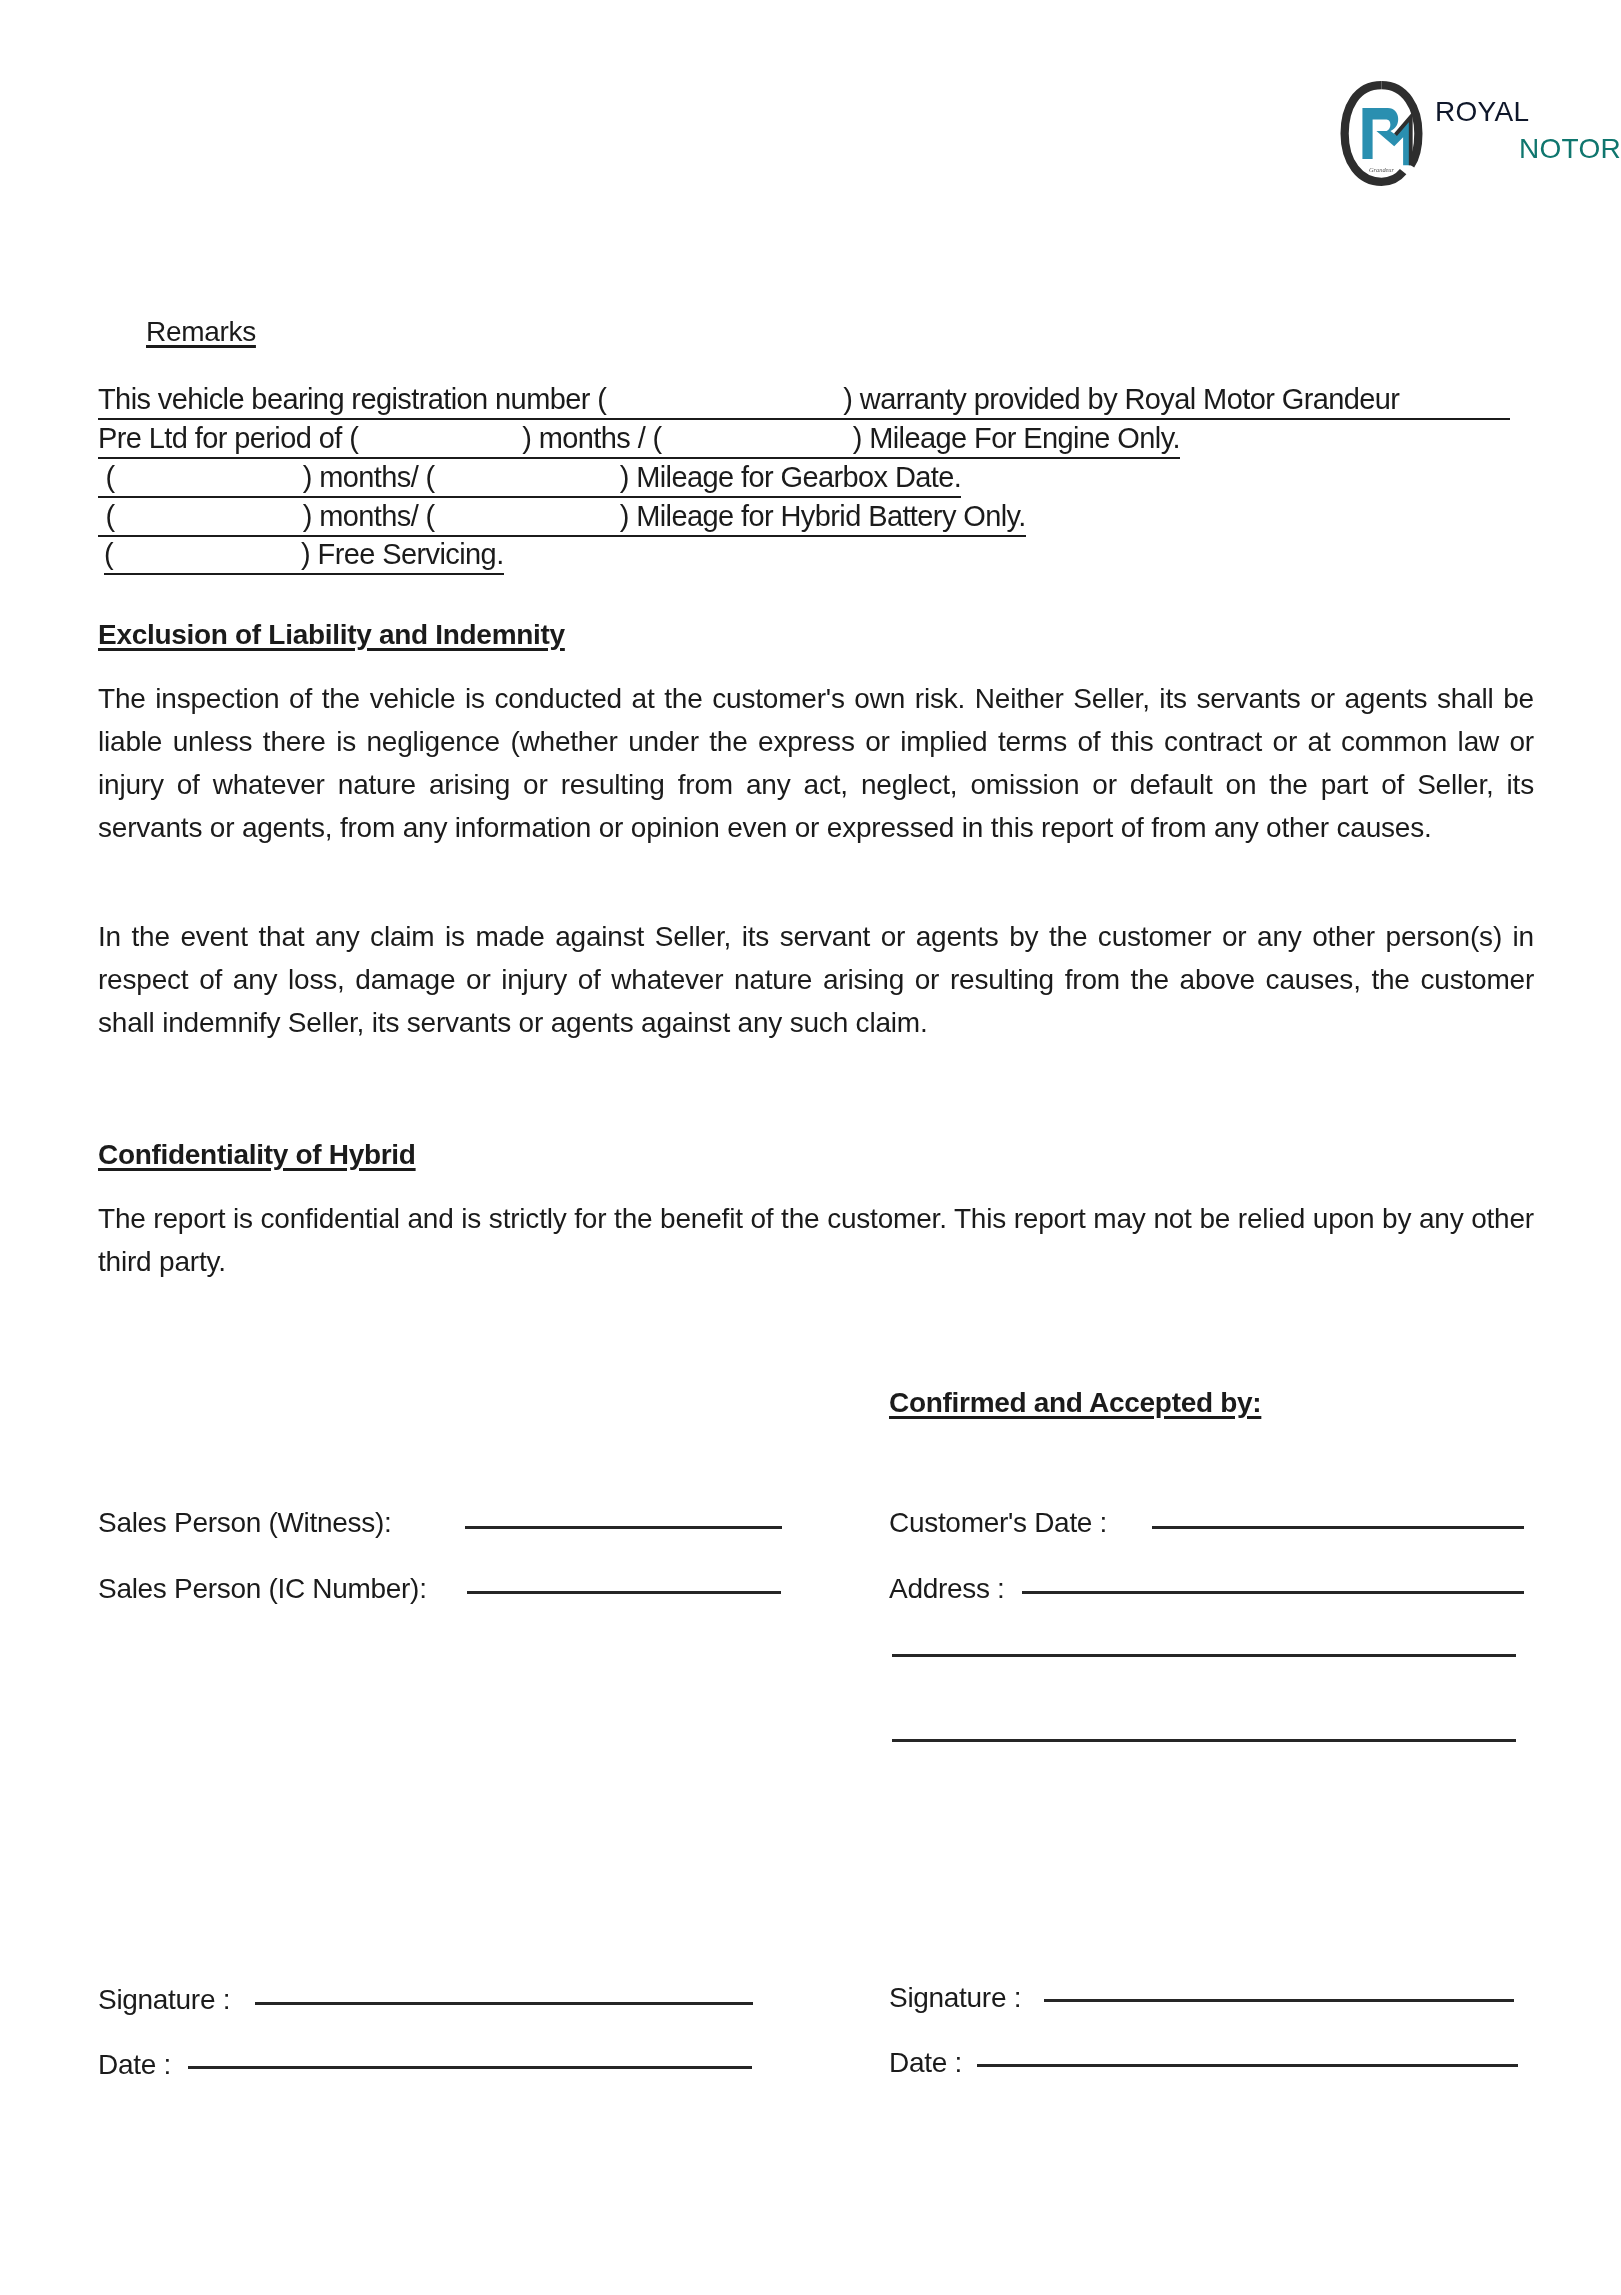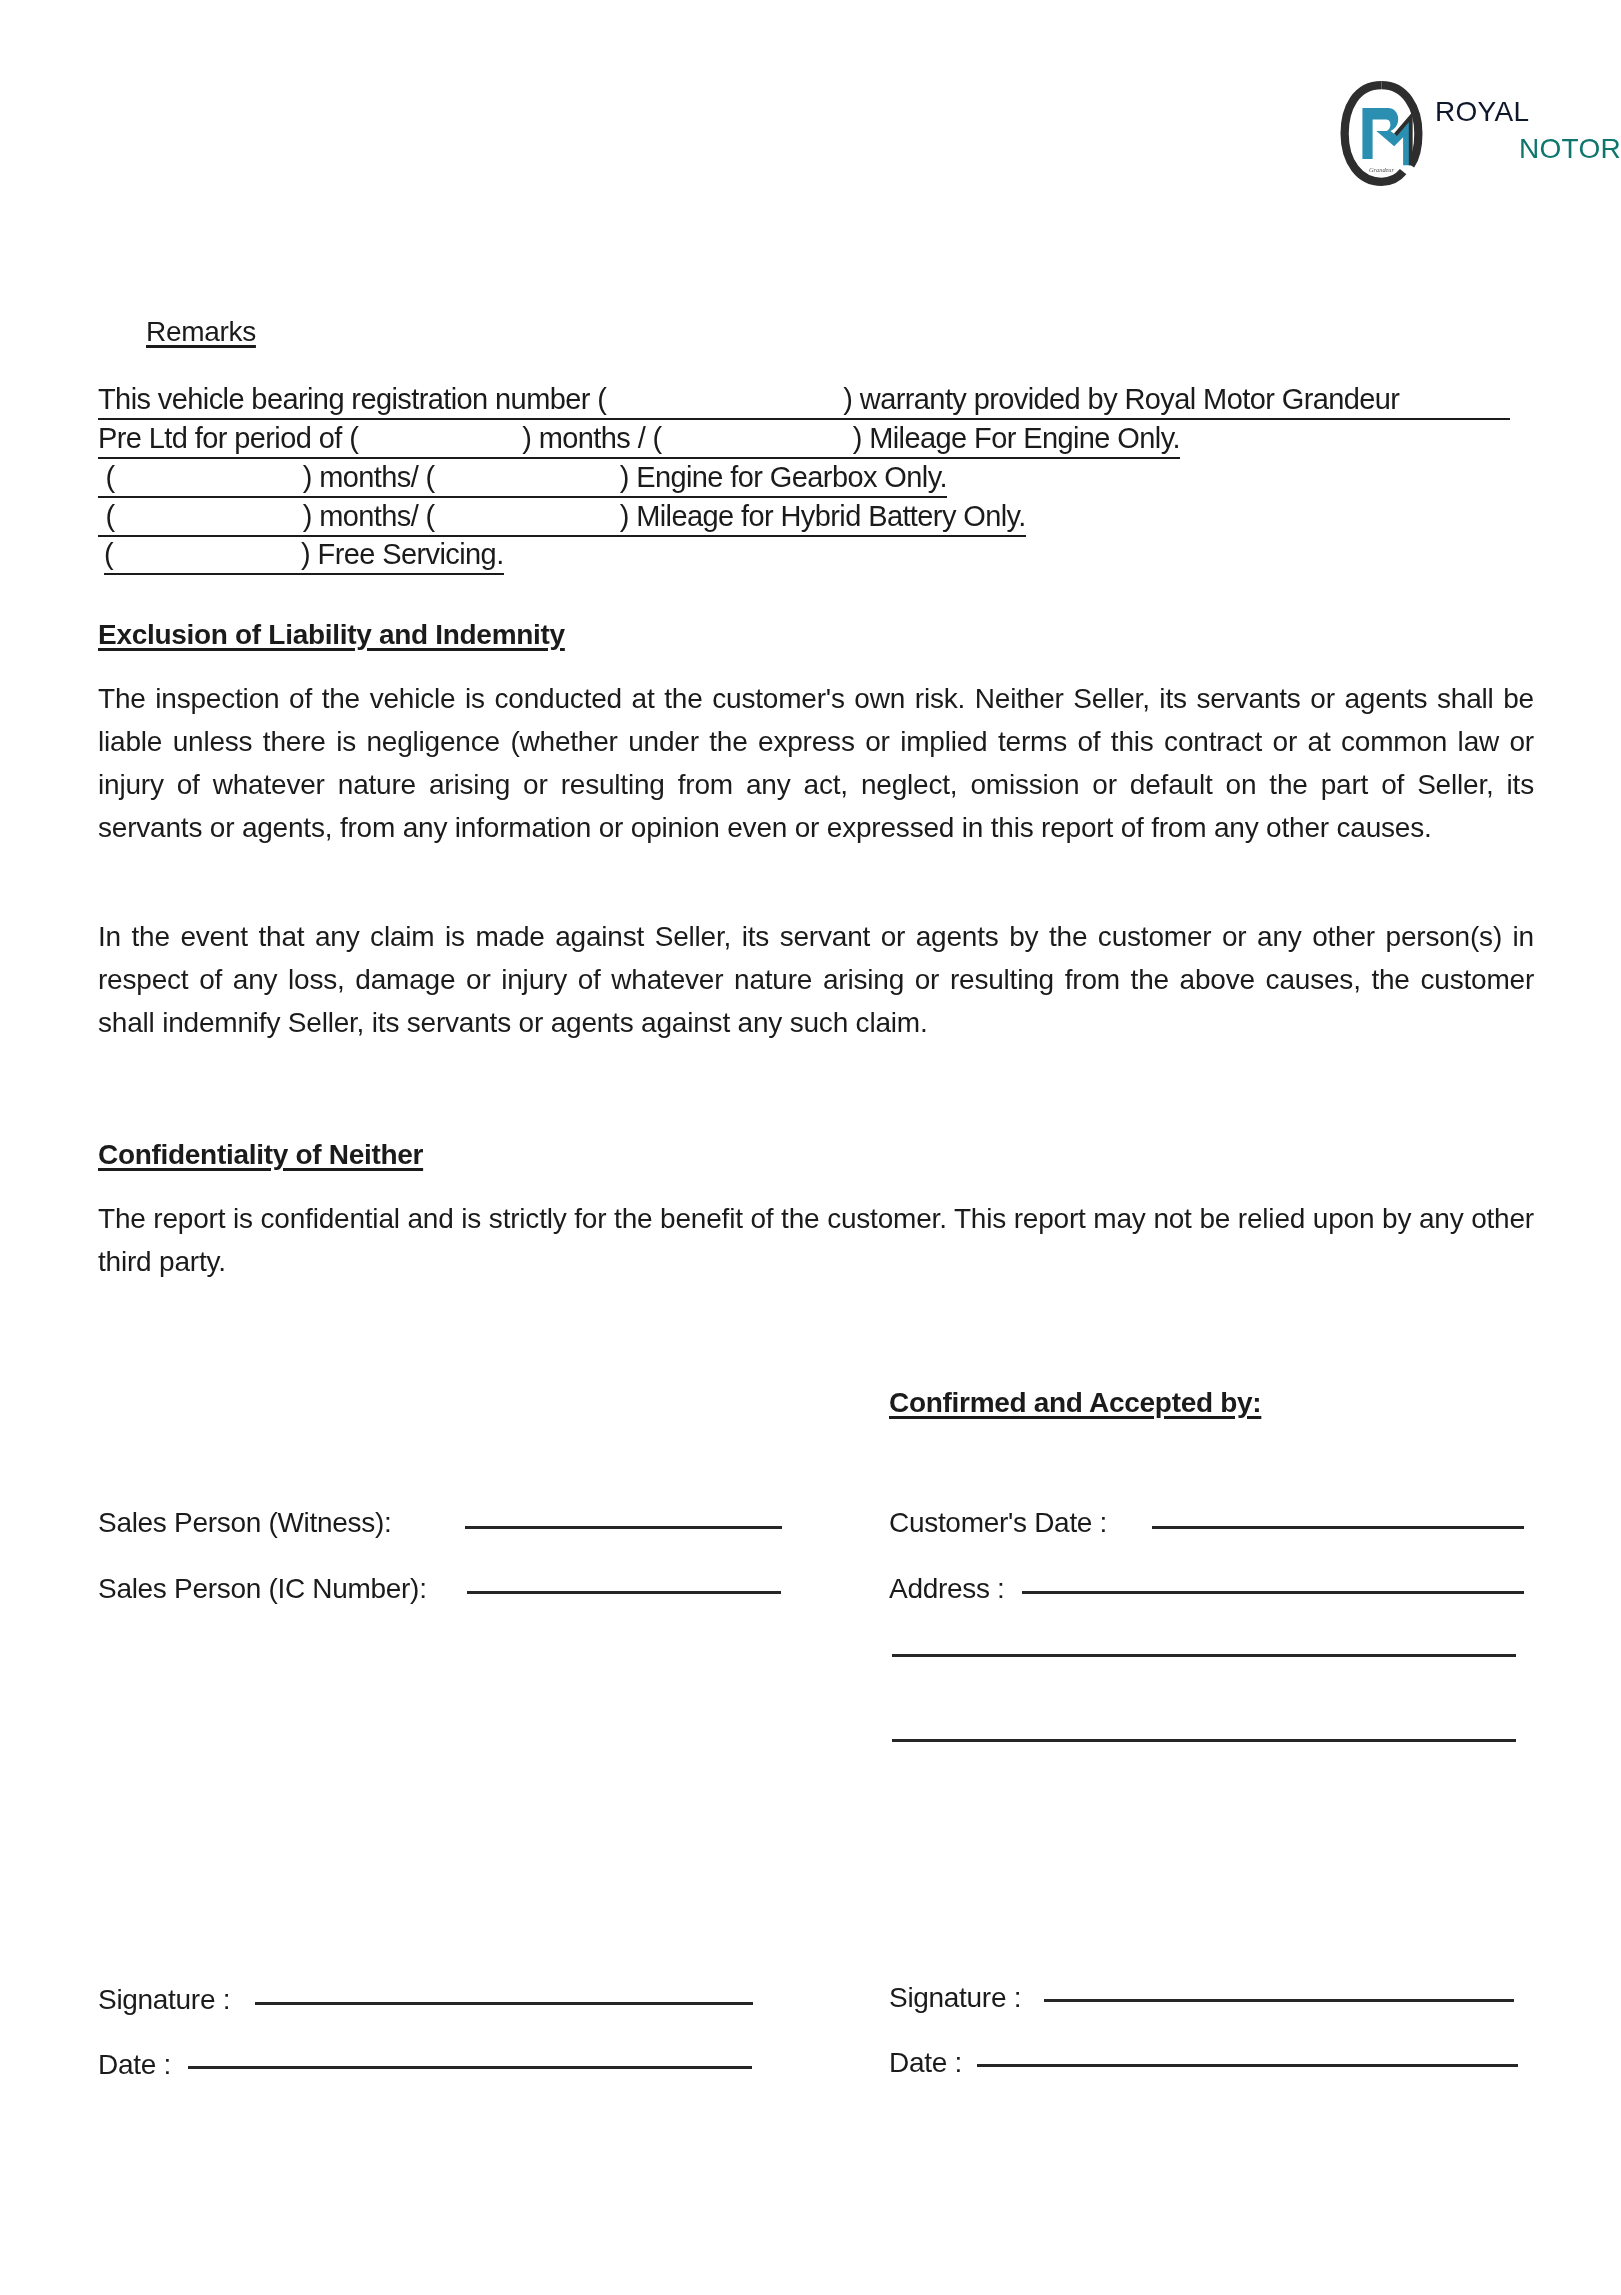--- a/index.html
+++ b/index.html
@@ -41,34 +41,34 @@
 
 <div class="abs txt plain-head" style="left:98px;top:318px;">Remarks</div>
 
 <div class="remark-line" style="top:385px;width:1412px;">
   <span>This vehicle bearing registration number (</span><span class="gap" style="width:237px;"></span><span>) warranty provided by Royal Motor Grandeur</span>
 </div>
 <div class="remark-line" style="top:424px;">
   <span>Pre Ltd for period of (</span><span class="gap" style="width:164px;"></span><span>) months / (</span><span class="gap" style="width:191px;"></span><span>) Mileage For Engine Only.</span>
 </div>
 <div class="remark-line" style="top:463px;">
-  <span style="padding-left:7.6px;">(</span><span class="gap" style="width:188px;"></span><span>) months/ (</span><span class="gap" style="width:185px;"></span><span>)  Engine for Gearbox Only.</span>
+  <span style="padding-left:7.6px;">(</span><span class="gap" style="width:188px;"></span><span>) months/ (</span><span class="gap" style="width:185px;"></span><span>)  Mileage for Gearbox Date.</span>
 </div>
 <div class="remark-line" style="top:502px;">
   <span style="padding-left:7.6px;">(</span><span class="gap" style="width:188px;"></span><span>) months/ (</span><span class="gap" style="width:185px;"></span><span>) Mileage for Hybrid Battery Only. </span>
 </div>
 <div class="remark-line" style="top:540px;left:104px;">
   <span>(</span><span class="gap" style="width:188px;"></span><span>) Free Servicing.</span>
 </div>
 
 <div class="abs txt heading" style="left:98px;top:621px;">Exclusion of Liability and Indemnity</div>
 <div class="para" style="top:677px;">The inspection of the vehicle is conducted at the customer's own risk. Neither Seller, its servants or agents shall be liable unless there is negligence (whether under the express or implied terms of this contract or at common law or injury of whatever nature arising or resulting from any act, neglect, omission or default on the part of Seller, its servants or agents, from any information or opinion even or expressed in this report of from any other causes.</div>
 <div class="para" style="top:915px;">In the event that any claim is made against Seller, its servant or agents by the customer or any other person(s) in respect of any loss, damage or injury of whatever nature arising or resulting from the above causes, the customer shall indemnify Seller, its servants or agents against any such claim.</div>
 
-<div class="abs txt heading" style="left:98px;top:1141px;">Confidentiality of Neither</div>
+<div class="abs txt heading" style="left:98px;top:1141px;">Confidentiality of Hybrid</div>
 <div class="para" style="top:1197px;">The report is confidential and is strictly for the benefit of the customer. This report may not be relied upon by any other third party.</div>
 
 <div class="abs txt heading" style="left:889px;top:1356px;margin-top:33px;">Confirmed and Accepted by:</div>
 
 <div class="abs txt" style="left:98px;top:1509px;">Sales Person (Witness):</div>
 <div class="field-line" style="left:465px;top:1526px;width:317px;"></div>
 
 <div class="abs txt" style="left:98px;top:1575px;">Sales Person (IC Number):</div>
 <div class="field-line" style="left:467px;top:1591px;width:314px;"></div>
 

